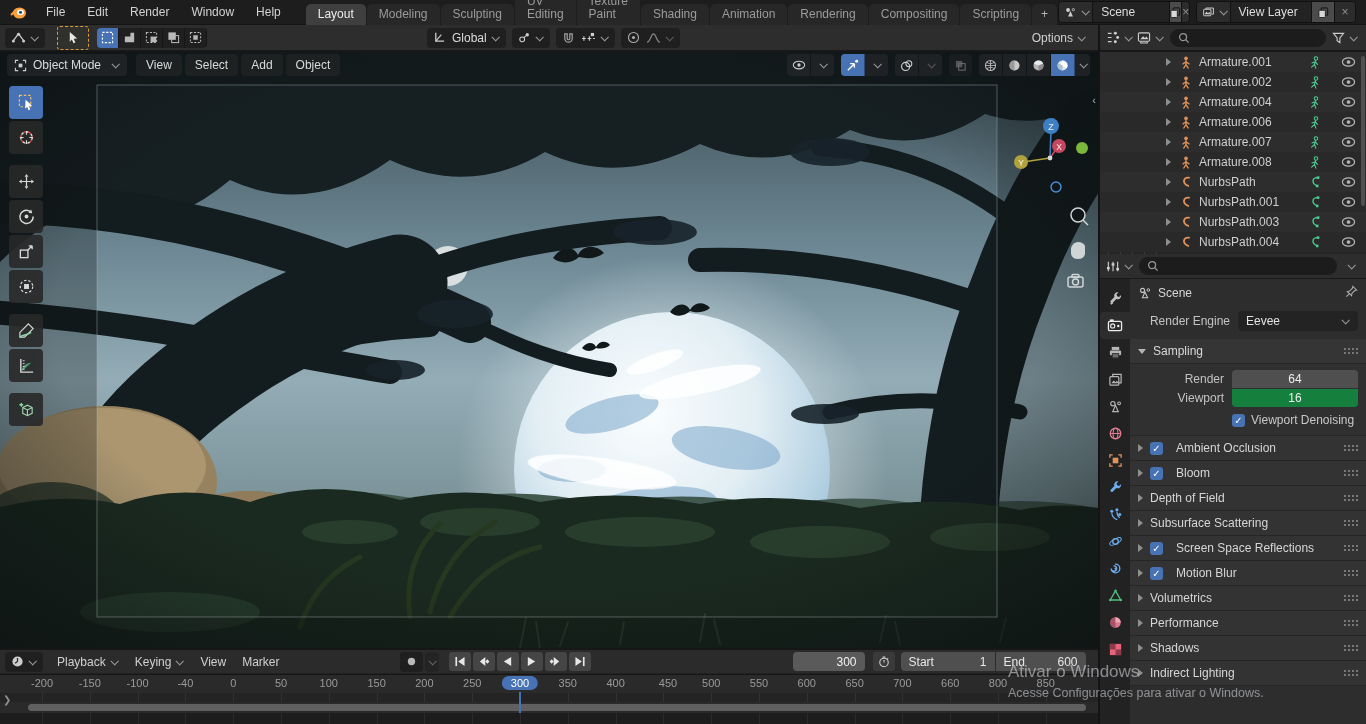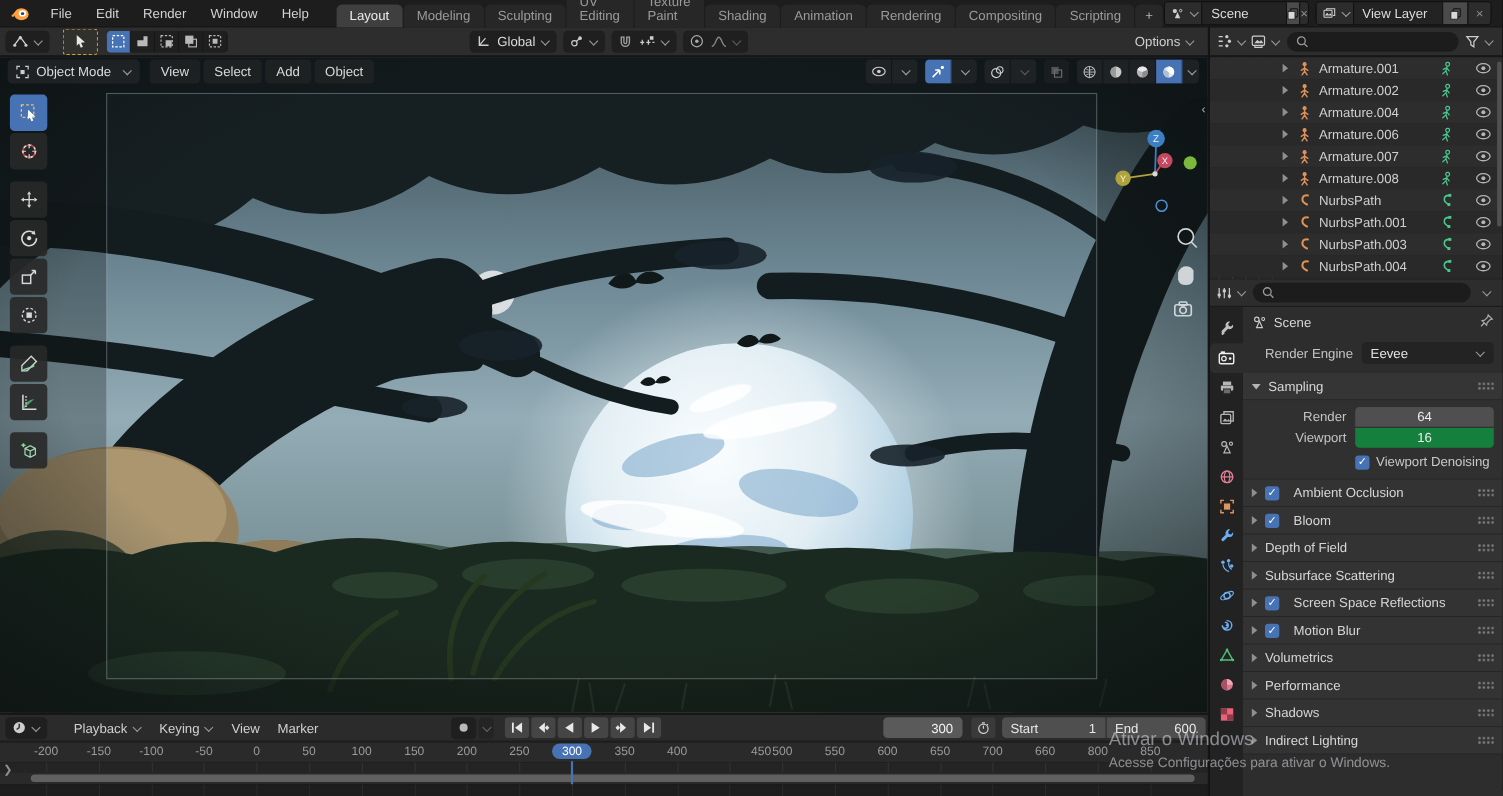--- a/index.html
+++ b/index.html
@@ -1140,21 +1140,21 @@
   </div>
 
   <div class="abs tl-h">
     <span class="pill" style="margin-left:5px;">
       <svg width="13" height="13" viewBox="0 0 14 14">
           <circle cx="7" cy="7" r="5.5" fill="#cdcdcd"></circle>
           <path d="M7 7 L7 3.2 M7 7 L4.4 8.8" stroke="#2b2b2b" stroke-width="1.4"></path>
         </svg>
       <span class="chev"></span>
     </span>
-    <div id="tl-menus" class="flex" style="margin-left:16px;text-align:right;">
+    <div id="tl-menus" class="flex" style="margin-left:6px;text-align:right;">
         <div class="tl-menu">
           <span>Playback</span>
           <span class="chev"></span>
         </div>
         <div class="tl-menu">
           <span>Keying</span>
           <span class="chev"></span>
         </div>
         <div class="tl-menu">
           <span>View</span>
@@ -1221,31 +1221,31 @@
     <span class="se" style="border-radius:0 4px 4px 0;margin-left:1px;width:74px;justify-content:space-between;">
       <span>End</span>
       <span>600</span>
     </span>
   </div>
 
   <div class="abs ruler" id="ruler">
       <span class="tick-lab" style="left: 42px;">-200</span>
       <span class="tick-lab" style="left: 89.8px;">-150</span>
       <span class="tick-lab" style="left: 137.6px;">-100</span>
-      <span class="tick-lab" style="left: 185.4px;">-50</span>
+      <span class="tick-lab" style="left: 185.4px;">-40</span>
       <span class="tick-lab" style="left: 233.2px;">0</span>
       <span class="tick-lab" style="left: 281px;">50</span>
       <span class="tick-lab" style="left: 328.8px;">100</span>
       <span class="tick-lab" style="left: 376.6px;">150</span>
       <span class="tick-lab" style="left: 424.4px;">200</span>
       <span class="tick-lab" style="left: 472.2px;">250</span>
       <span class="pill300" style="left: 520px;">300</span>
       <span class="tick-lab" style="left: 567.8px;">350</span>
       <span class="tick-lab" style="left: 615.6px;">400</span>
-      <span class="tick-lab" style="left: 692px;">450</span>
+      <span class="tick-lab" style="left: 668px;">450</span>
       <span class="tick-lab" style="left: 711.2px;">500</span>
       <span class="tick-lab" style="left: 759px;">550</span>
       <span class="tick-lab" style="left: 806.8px;">600</span>
       <span class="tick-lab" style="left: 854.6px;">650</span>
       <span class="tick-lab" style="left: 902.4px;">700</span>
       <span class="tick-lab" style="left: 950.2px;">660</span>
       <span class="tick-lab" style="left: 998px;">800</span>
       <span class="tick-lab" style="left: 1045.8px;">850</span>
     </div>
   <div class="abs gridstrip" id="gridstrip">

